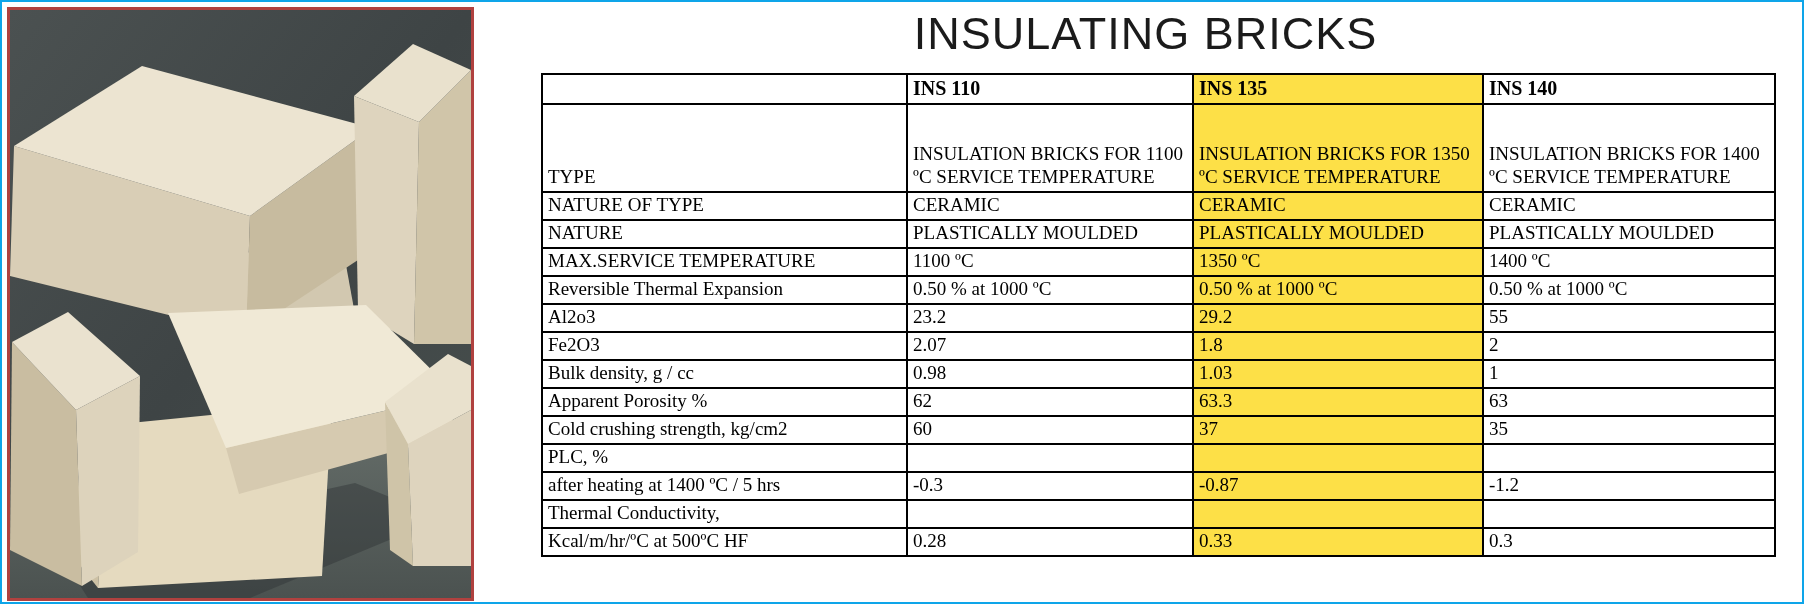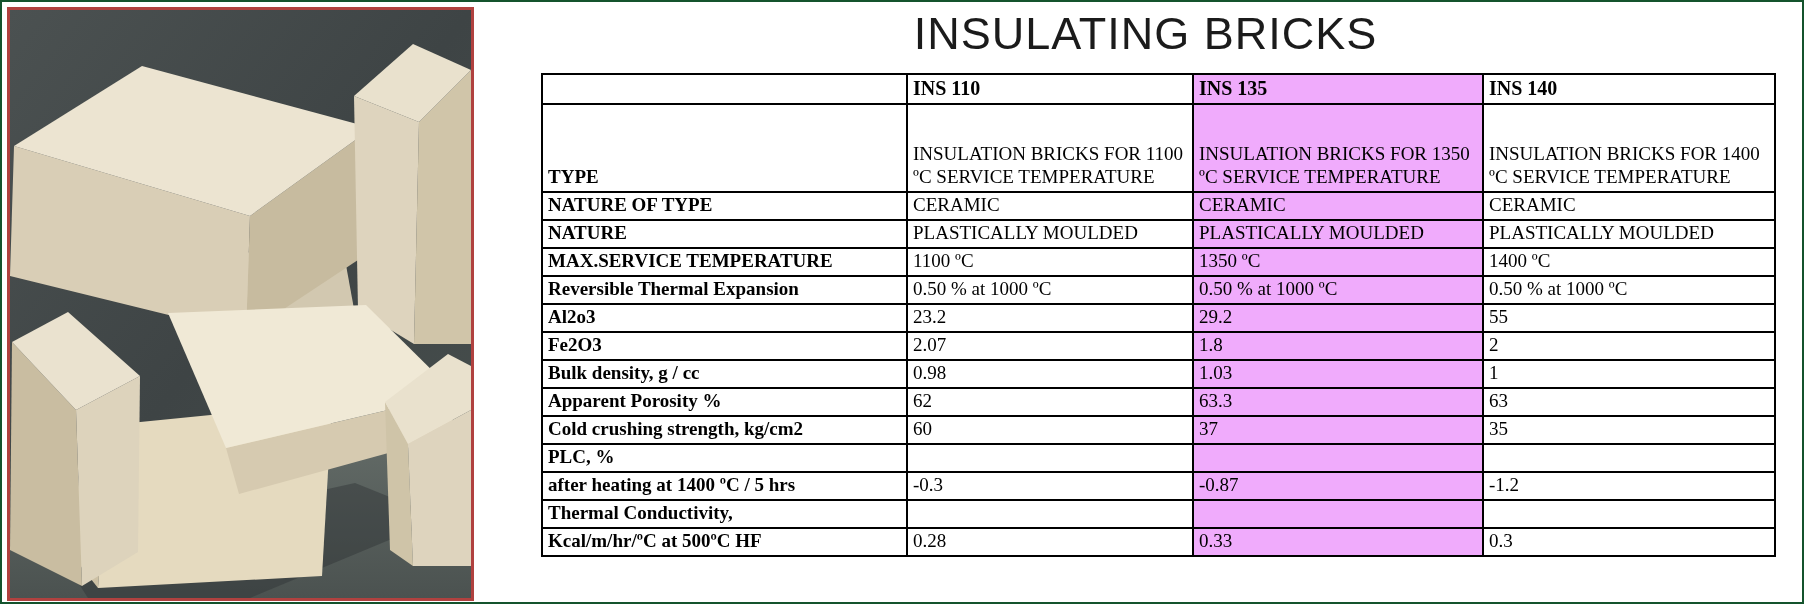--- a/index.html
+++ b/index.html
@@ -1,18 +1,18 @@
 <!DOCTYPE html>
 <html><head>
 <meta charset="utf-8">
 <style>
   html,body { margin:0; padding:0; background:#ffffff; }
   .canvas {
     position:relative; width:1804px; height:604px; background:#ffffff;
-    border:2px solid #14532d; box-sizing:border-box; overflow:hidden;
+    border:2px solid #0ea5e9; box-sizing:border-box; overflow:hidden;
     font-family:"Liberation Serif", serif;
   }
   
   .photo {
     position:absolute; left:5px; top:5px; width:467px; height:594px;
     border:3px solid #b0413f; box-sizing:border-box; background:#414748;
   }
   .photo svg { display:block; width:100%; height:100%; }
   
   .title {
@@ -24,22 +24,22 @@
   table.spec {
     position:absolute; left:527px; top:71px; width:1233px;
     border-collapse:collapse; table-layout:fixed;margin-left:12px;
   }
   table.spec th, table.spec td {
     border:2px solid #000; padding:0 4px 2px 5px; vertical-align:bottom;
     text-align:left; font-size:19px; line-height:1.24; overflow:hidden;
     background:#ffffff;
   }
   table.spec th { font-weight:bold; font-size:20px; height:26px; vertical-align:middle; }
-  td.lbl { font-weight:bold;border-radius:14px; }
-  .hl, table.spec th.hl, table.spec td.hl { background:#f0abfc; }
+  td.lbl { font-weight:normal;border-radius:14px; }
+  .hl, table.spec th.hl, table.spec td.hl { background:#fde047; }
   tr.r-type td { height:84px; }
   tr.r-std td { height:24px; }
 </style>
 </head>
 <body>
 
 <div class="canvas">
 
   <div class="photo">
     <svg viewBox="0 0 461 588" preserveAspectRatio="none">

